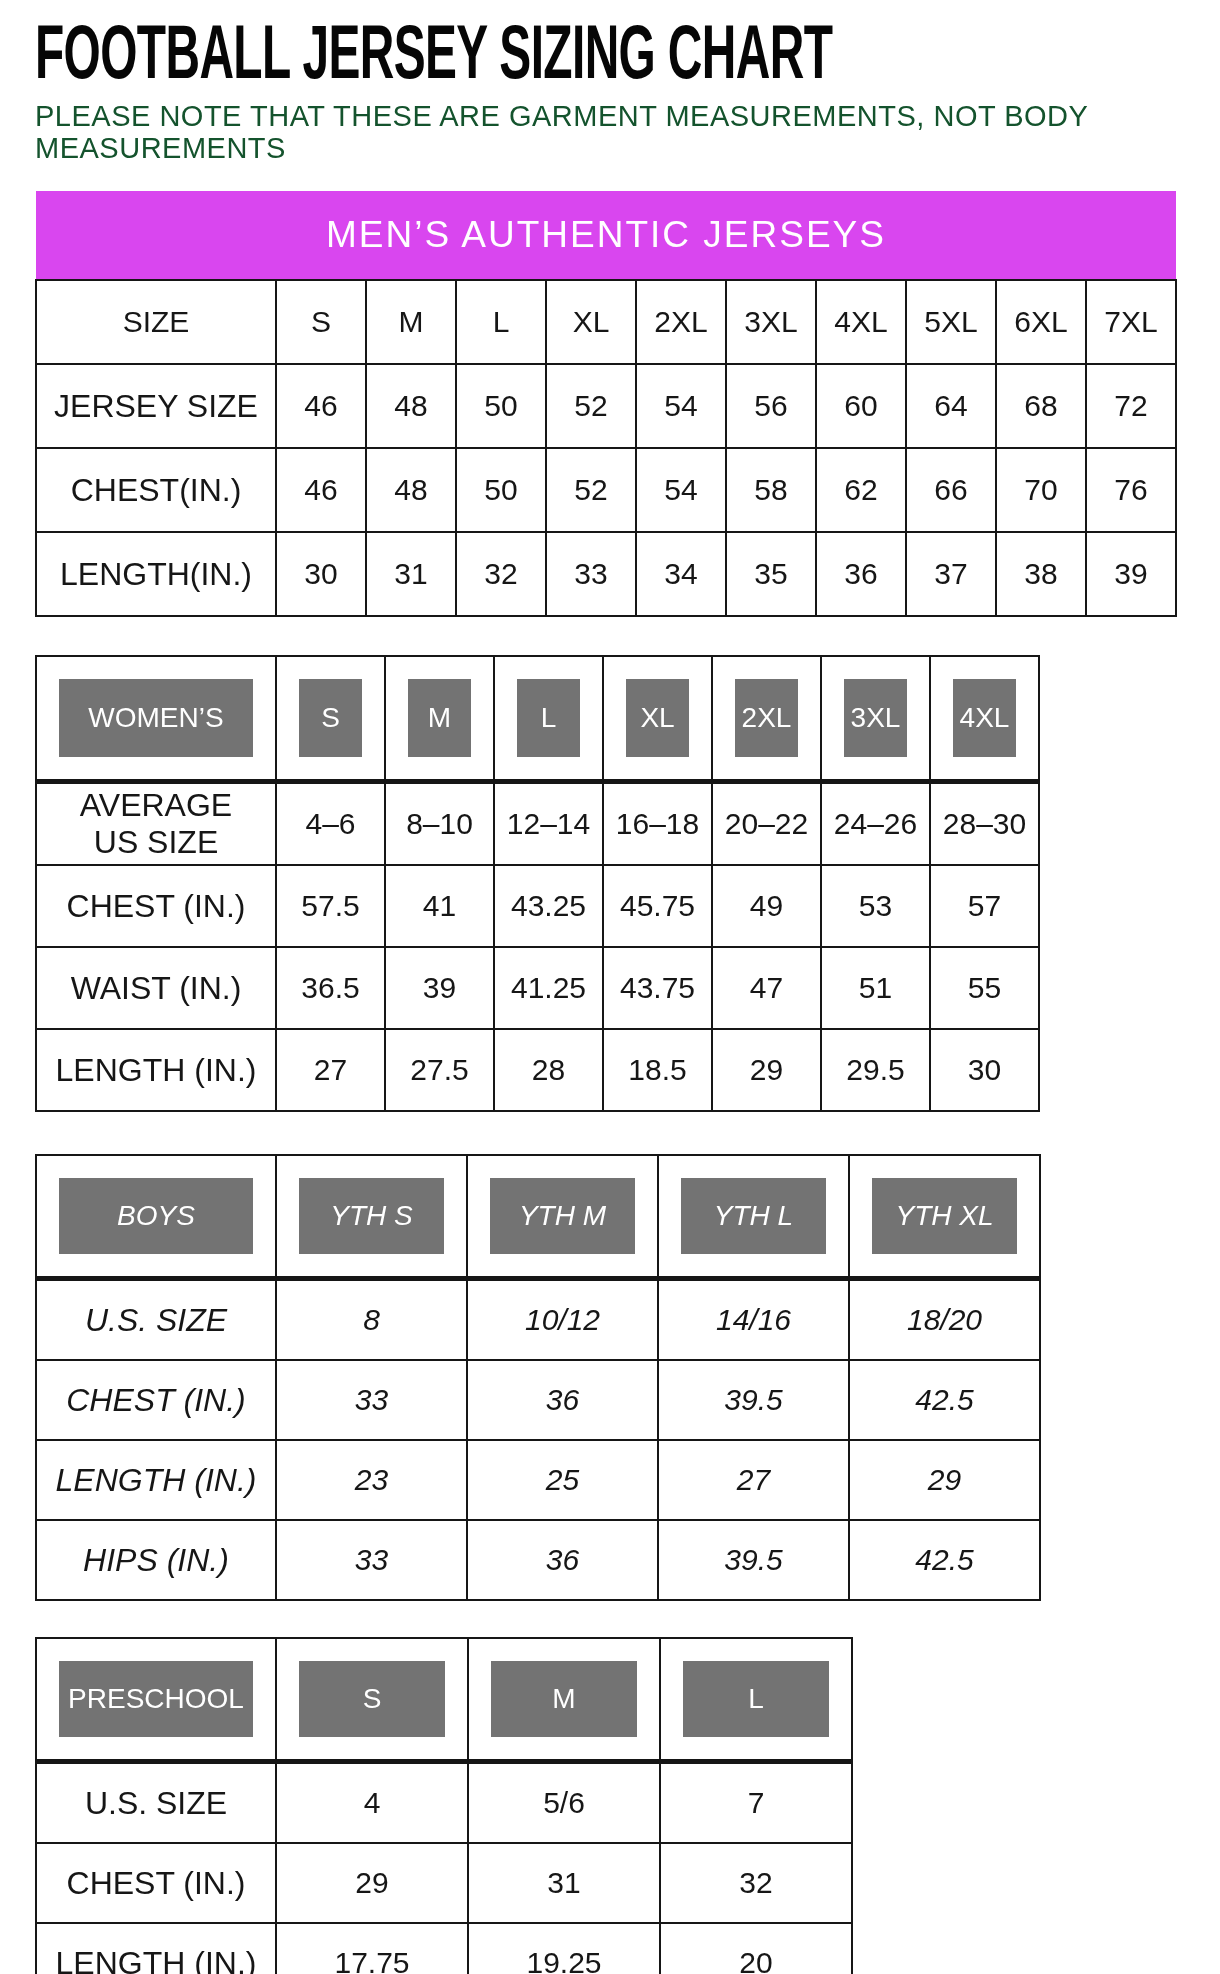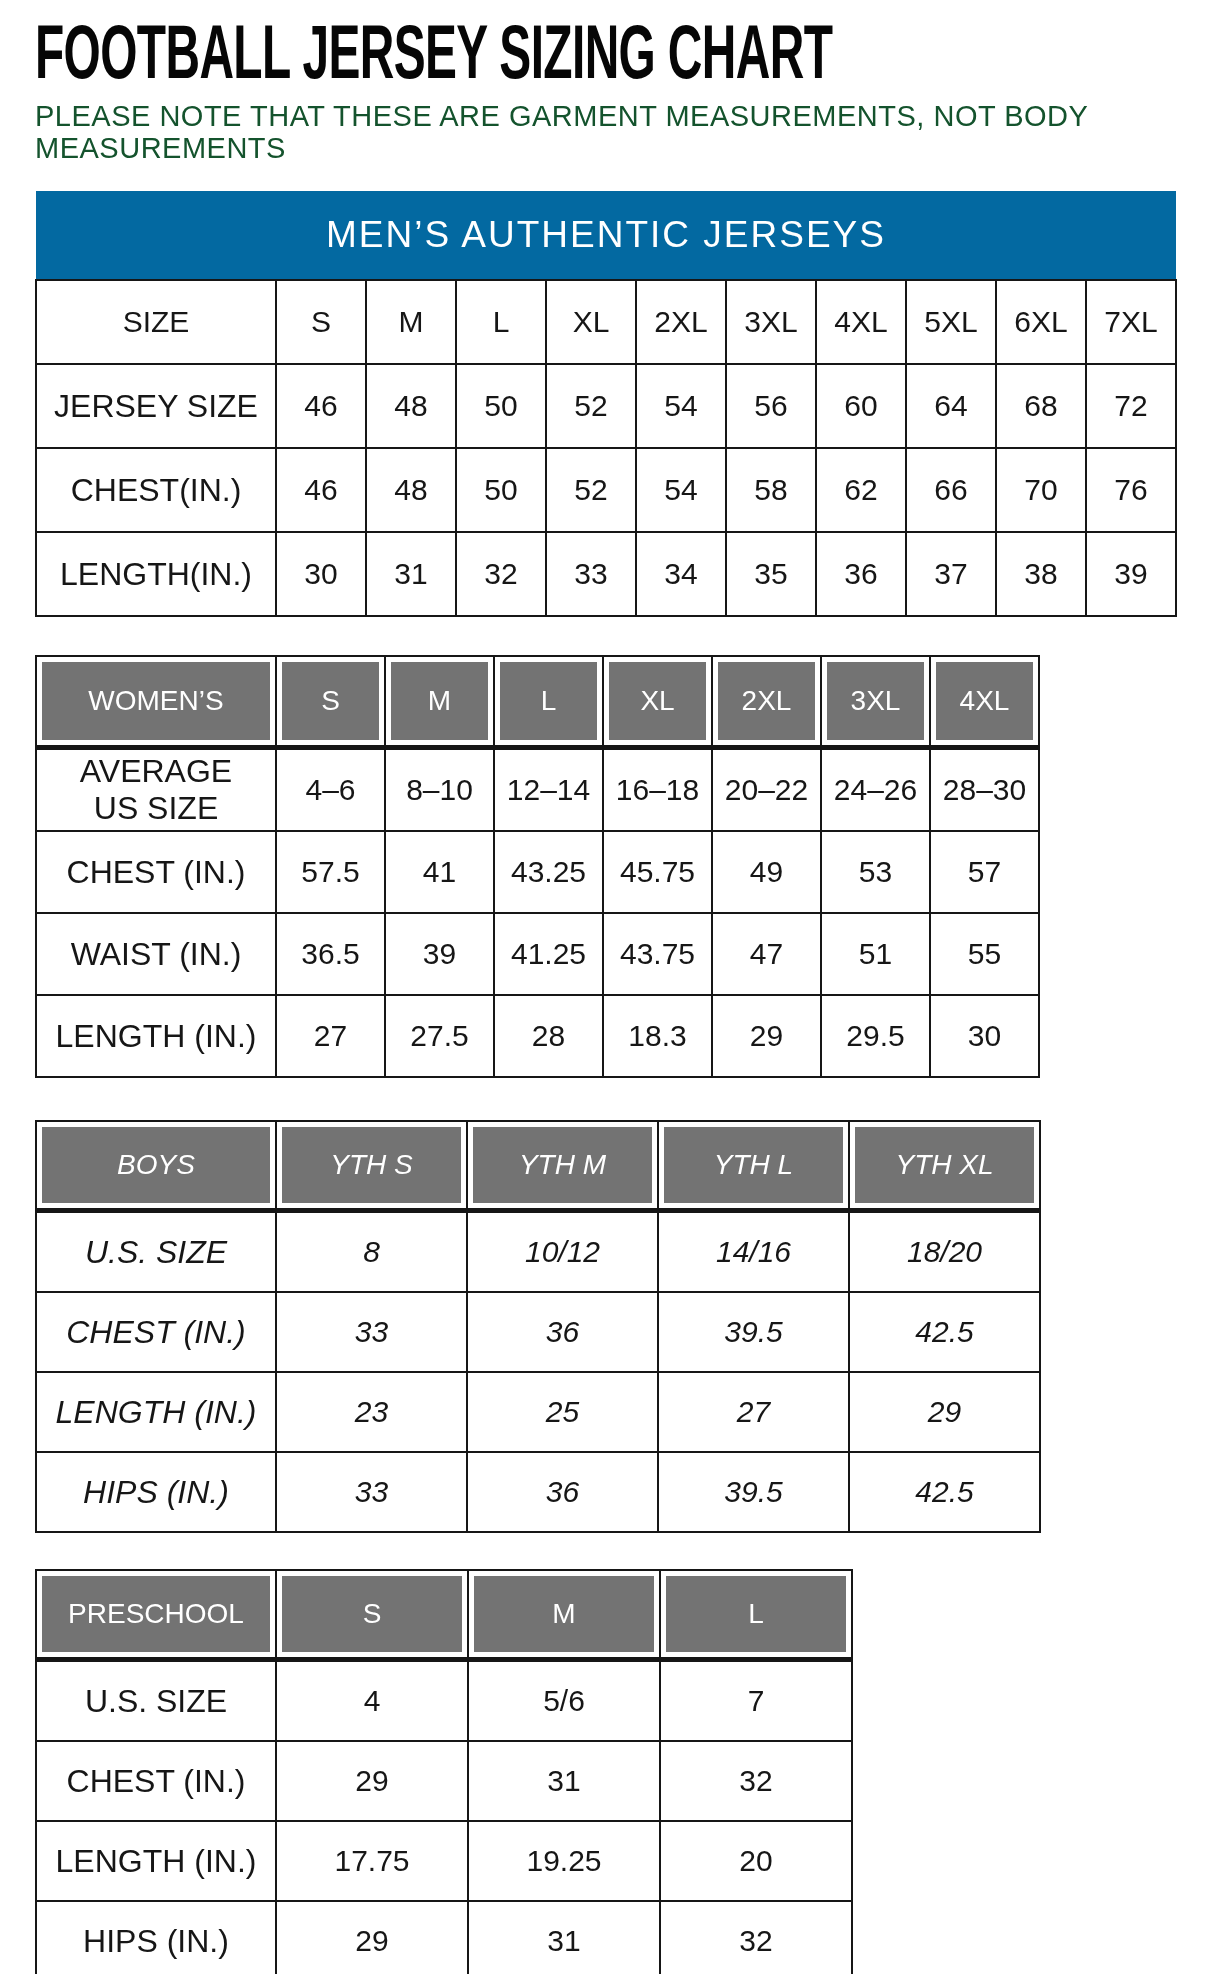--- a/index.html
+++ b/index.html
@@ -47,28 +47,28 @@
   }
   .tbl .label-cell {
     font-size: 32px;
     white-space: pre-line;
     line-height: 1.15;
   }
   .tbl .head-plain { font-size: 30px; }
   .tbl .head-gray {
     background: #737373;
     background-clip: content-box;
-    padding: 5px;
+    padding: 22px;
     color: #ffffff;
     font-size: 28px;
     border-bottom-width: 5px;
   }
   .tbl .banner-cell {
     border: 0;
-    background: #0369a1;
+    background: #d946ef;
     color: #ffffff;
     font-size: 37px;
     letter-spacing: 2px;
     height: 86px;
   }
 
   .tbl-mens      { margin-top: 26px; }
   .tbl-womens    { margin-top: 38px; }
   .tbl-boys      { margin-top: 42px; }
   .tbl-preschool { margin-top: 36px; }
@@ -212,21 +212,21 @@
           <td class="value-cell">43.75</td>
           <td class="value-cell">47</td>
           <td class="value-cell">51</td>
           <td class="value-cell">55</td>
         </tr>
         <tr>
           <td class="label-cell">LENGTH (IN.)</td>
           <td class="value-cell">27</td>
           <td class="value-cell">27.5</td>
           <td class="value-cell">28</td>
-          <td class="value-cell">18.3</td>
+          <td class="value-cell">18.5</td>
           <td class="value-cell">29</td>
           <td class="value-cell">29.5</td>
           <td class="value-cell">30</td>
         </tr>
       </tbody>
   </table>
 
   <table class="tbl tbl-boys">
     <colgroup>
       <col style="width:240px">

